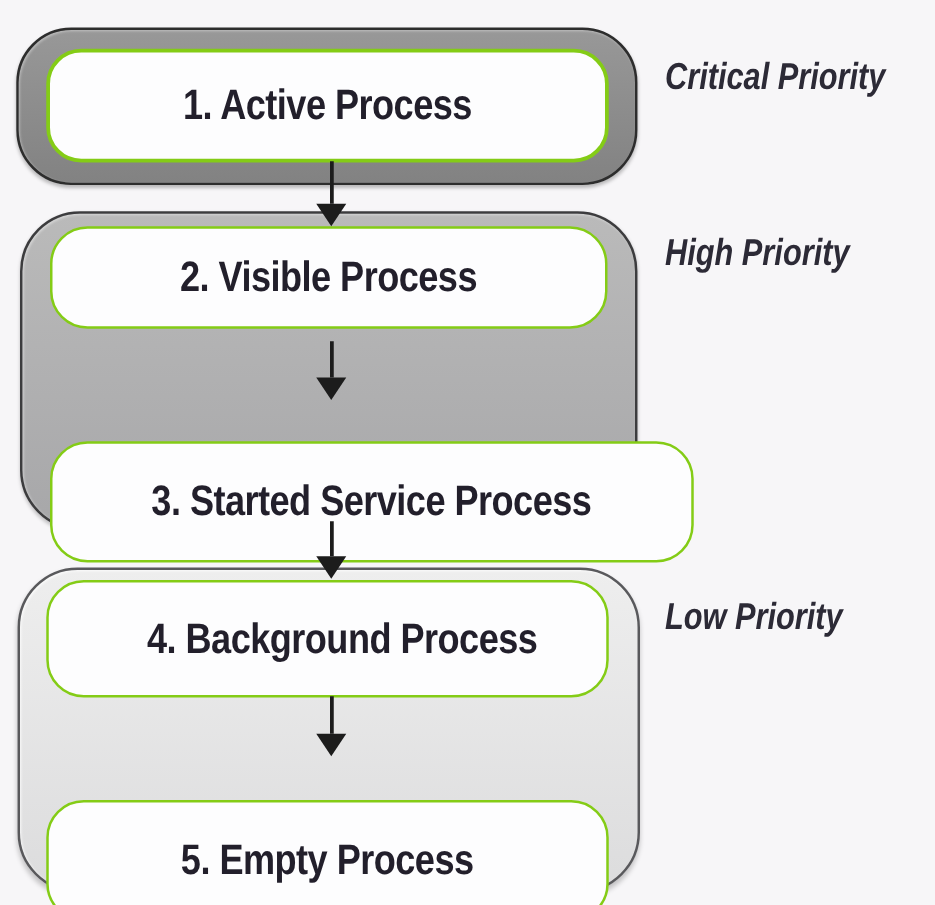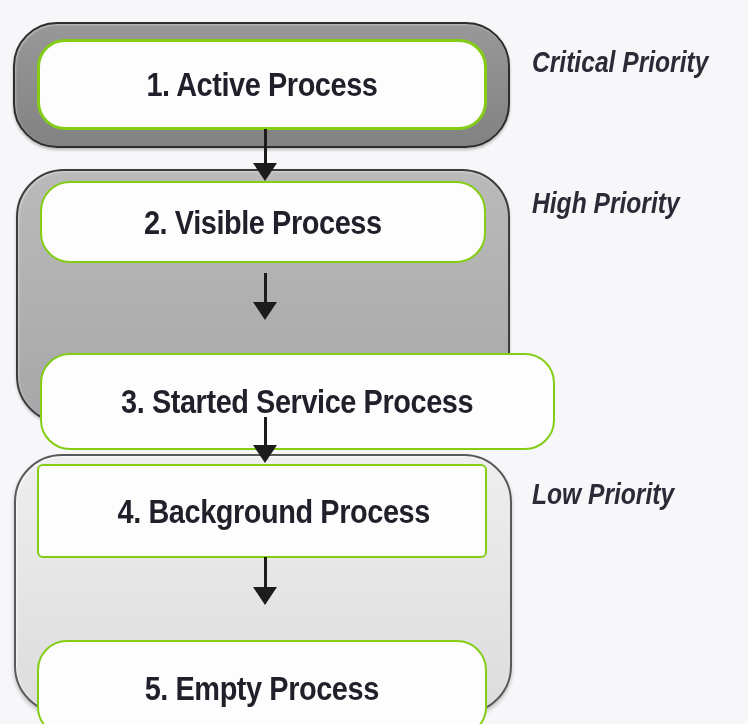--- a/index.html
+++ b/index.html
@@ -64,21 +64,21 @@
     letter-spacing: -0.5px;
     color: #221f2b;
     white-space: nowrap;
     display: inline-block;
     transform: scaleX(0.85);
     transform-origin: center center;
   }
   .pbox-1 { left: 37px;  top: 39px;  width: 450px; height: 91px; }
   .pbox-2 { left: 40px;  top: 181px; width: 446px; height: 82px; border-width: 2.5px; border-radius: 30px; }
   .pbox-3 { left: 40px;  top: 321px; width: 515px; height: 97px; border-width: 2.5px; border-radius: 30px; margin-top: 32px; }
-  .pbox-4 { left: 37px;  top: 464px; width: 450px; height: 94px; border-width: 2.5px; border-radius: 6px; padding-left: 24px; }
+  .pbox-4 { left: 37px;  top: 464px; width: 450px; height: 94px; border-width: 2.5px; border-radius: 30px; padding-left: 24px; }
   .pbox-5 { left: 37px;  top: 640px; width: 450px; height: 97px; border-width: 2.5px; border-radius: 30px; }
   
   .arrow {
     position: absolute;
     left: 253px;
     width: 24px;
     display: flex;
     flex-direction: column;
     align-items: center;
     z-index: 5;

